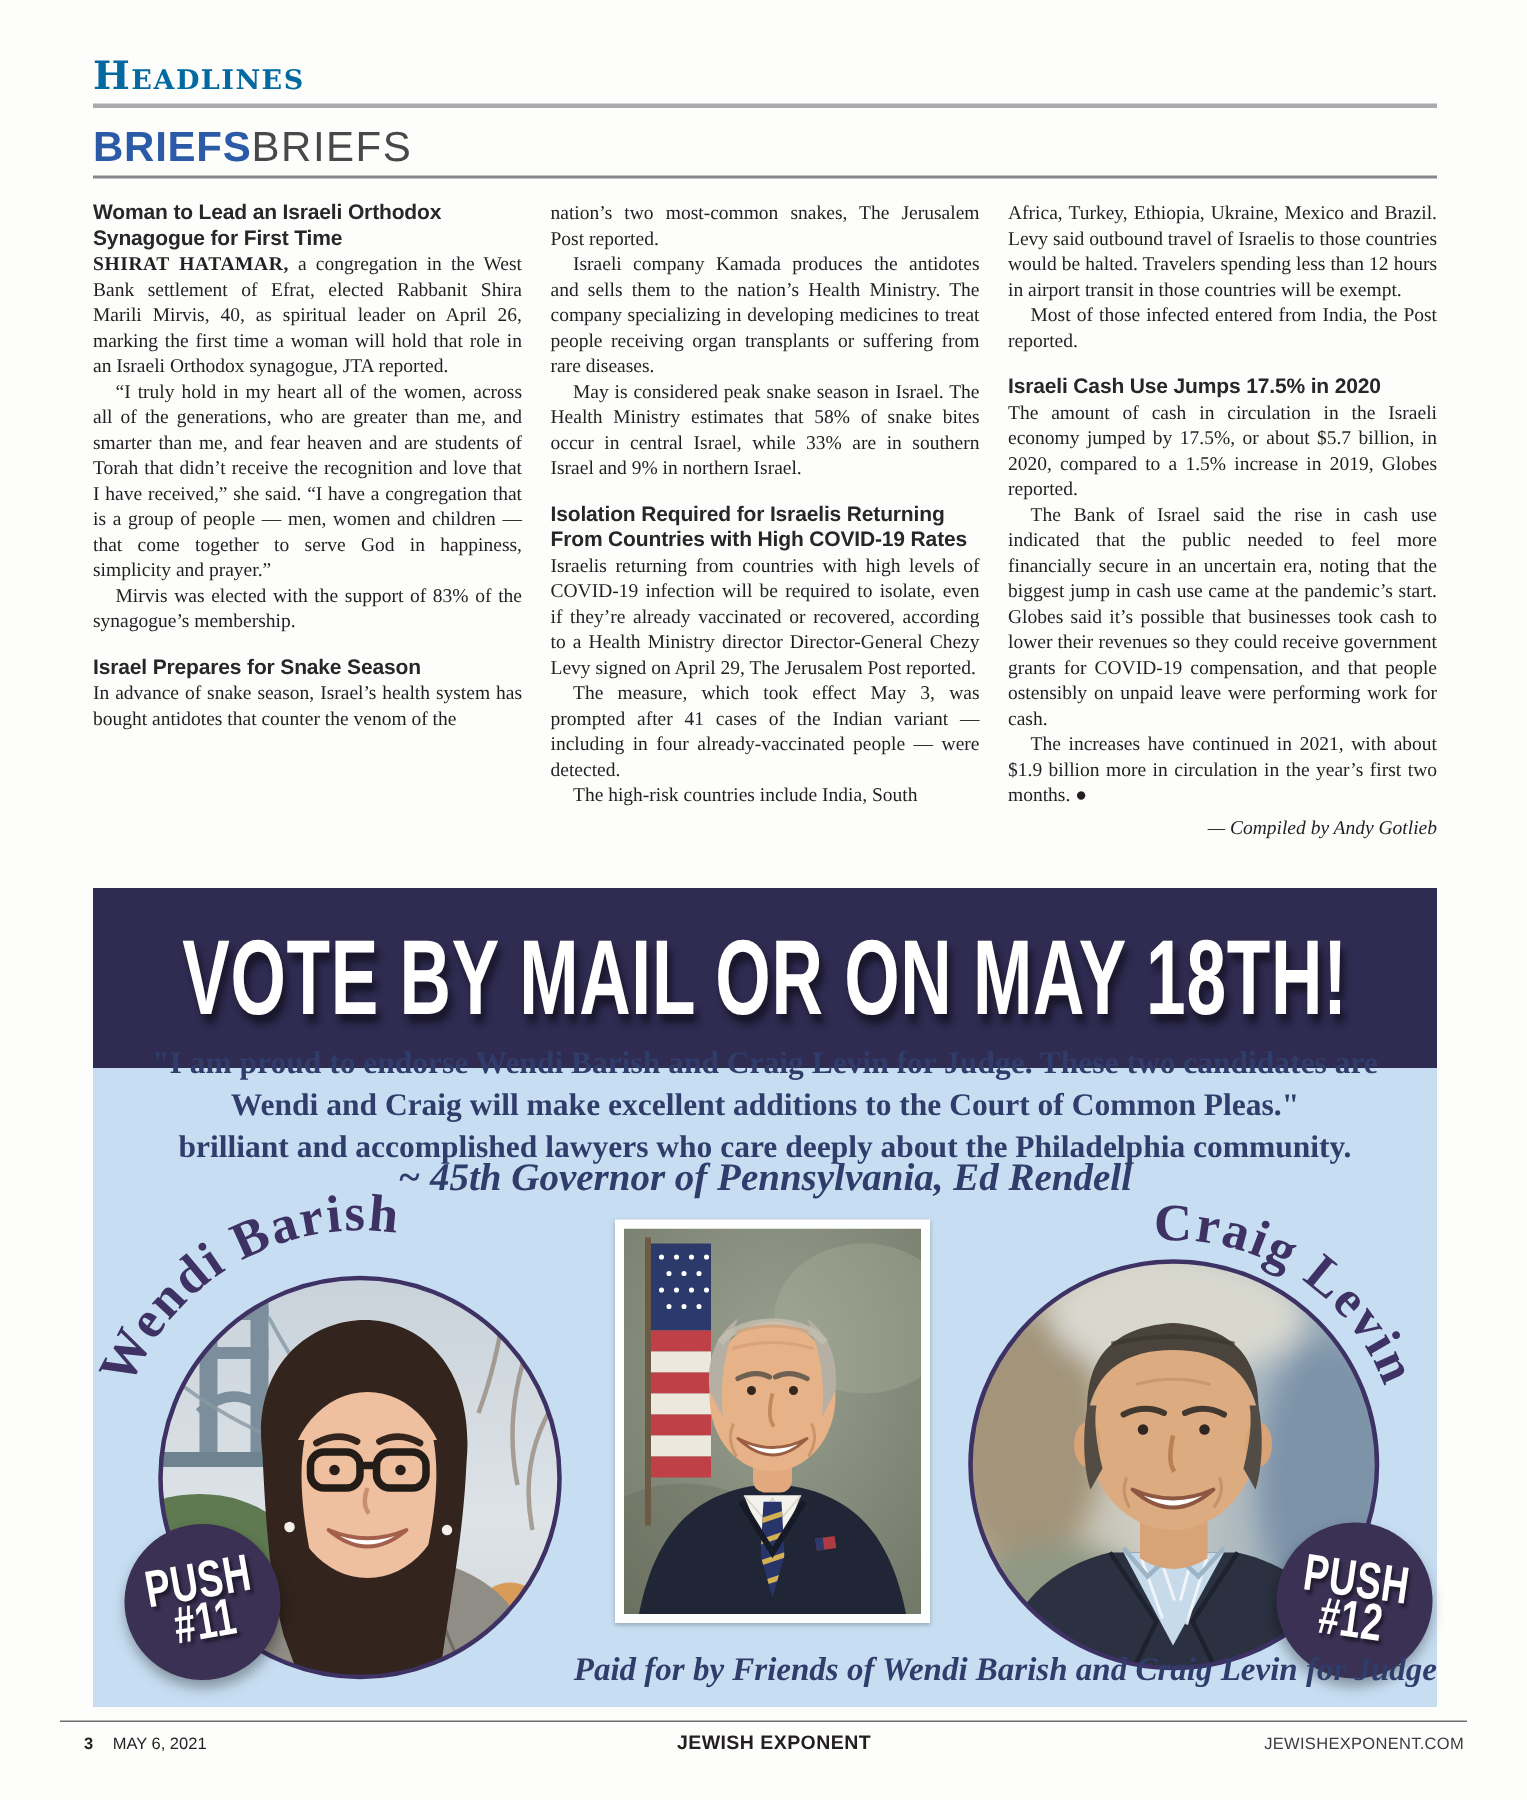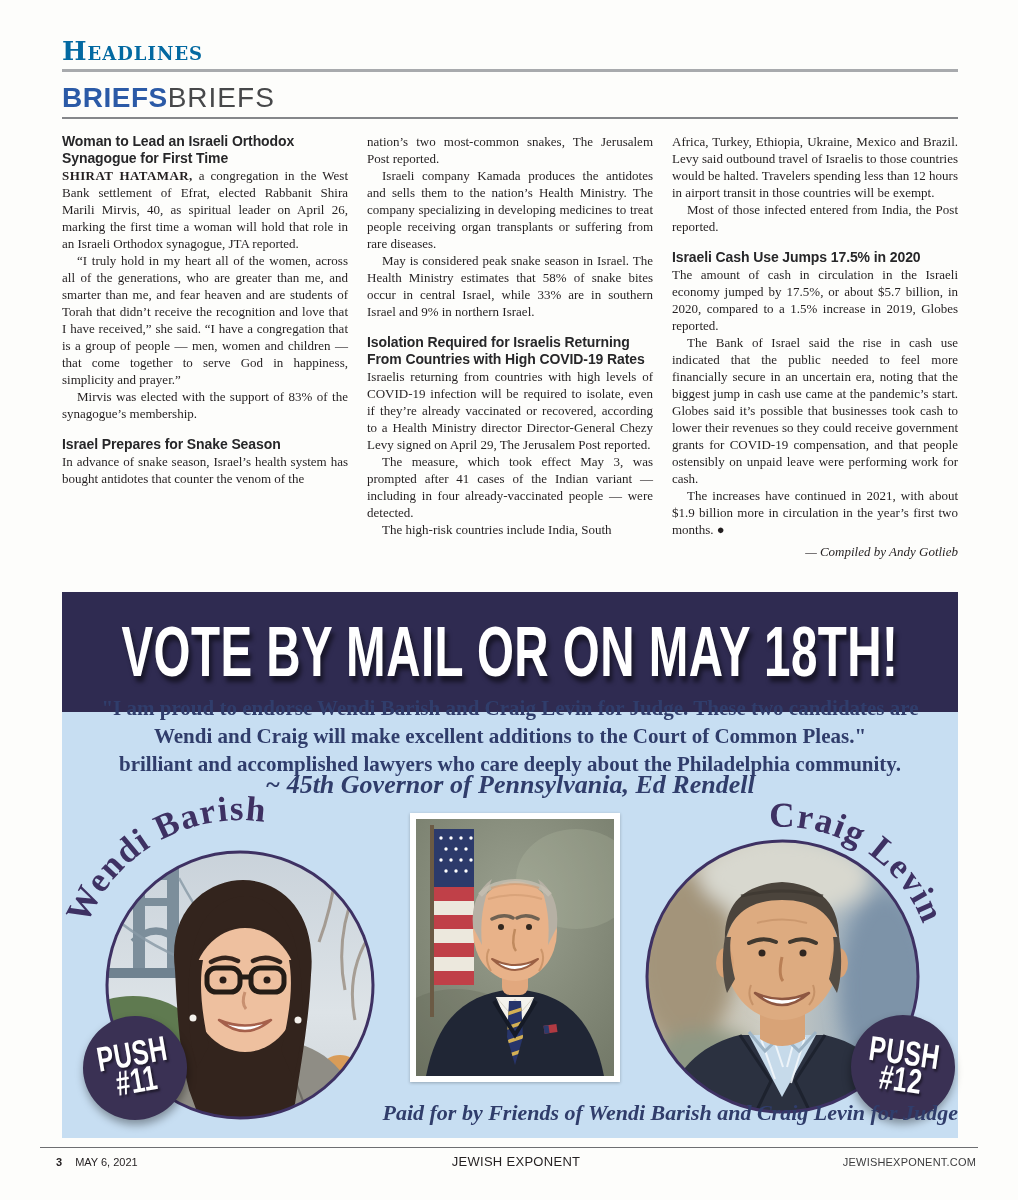--- a/index.html
+++ b/index.html
@@ -69,21 +69,21 @@
 
   .ad-paid { position:absolute; bottom:12px; left:0; right:0; text-align:right;
     font-family:"Liberation Serif", serif; font-weight:700; font-style:italic; font-size:22px; color:#303d6b; }
 
   
   .footer-rule { position:absolute; left:40px; right:40px; top:1147px; height:1px; background:#6d6e71; }
   .footer { position:absolute; left:56px; right:42px; top:1154px; display:flex; align-items:baseline;
     font-family:"Liberation Sans", sans-serif; font-size:11px; color:#231f20; }
   .footer-left { display:flex; gap:13px; width:300px; }
   .page-num { font-weight:700; }
-  .footer-center { flex:1; text-align:center; font-weight:400; font-size:13px; letter-spacing:0.3px; }
+  .footer-center { flex:1; text-align:center; font-weight:700; font-size:13px; letter-spacing:0.3px; }
   .footer-right { width:300px; text-align:right; letter-spacing:0.2px; color:#3c3c3e; }
 </style>
 </head>
 <body>
 
 <div class="sheet">
 
   <div class="headlines-block">
     <div class="headlines-title">Headlines</div>
     <div class="rule rule-thick"></div>

